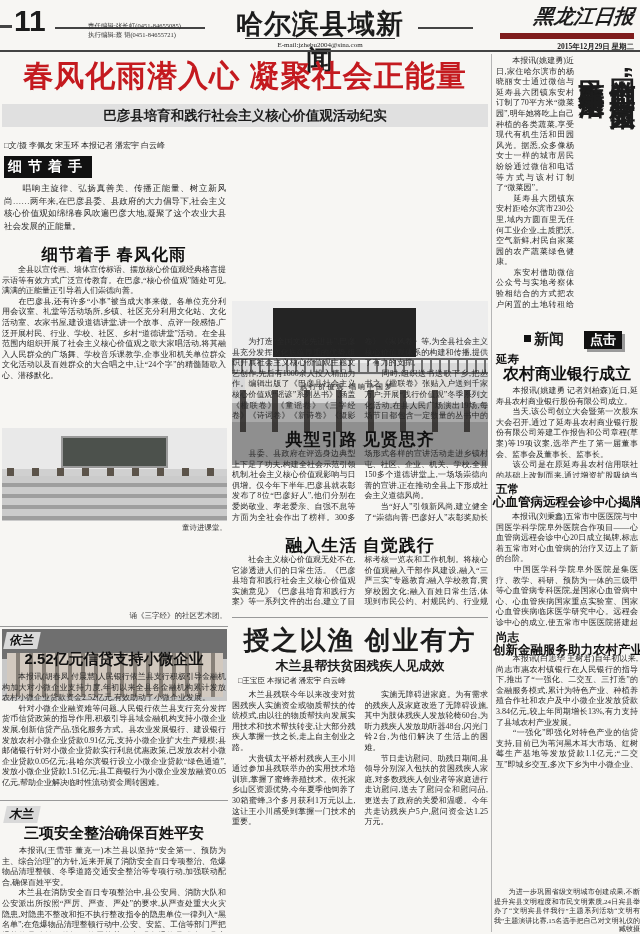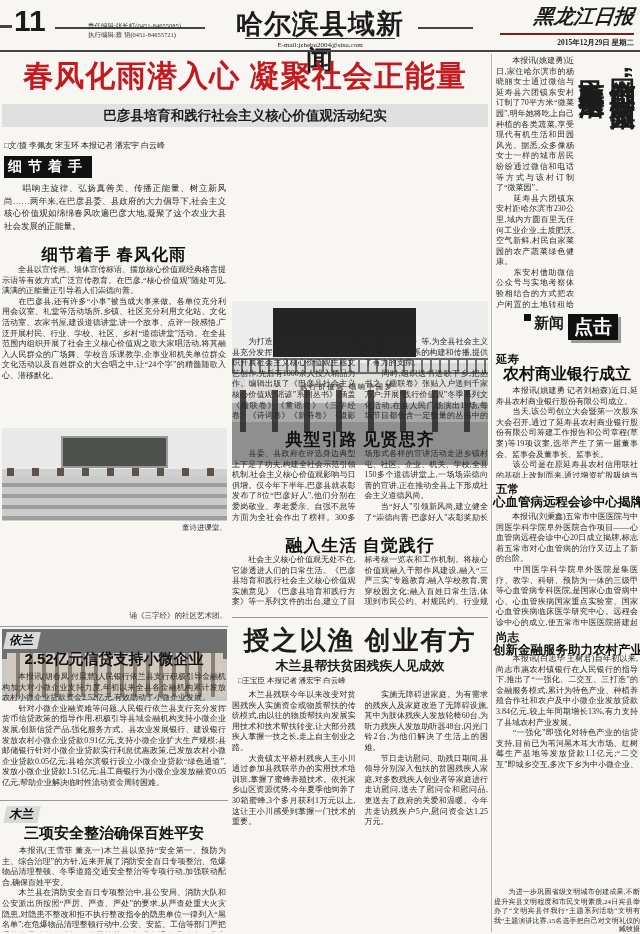--- a/index.html
+++ b/index.html
@@ -50,21 +50,21 @@
   <div class="abs sans" style="left:14px;top:4px;font-size:30px;font-weight:bold;">11</div>
   <div class="abs rule" style="left:55px;top:27px;width:150px;height:2px;"></div>
   <div class="abs" style="left:88px;top:21px;width:170px;font-size:6.5px;line-height:9px;color:#333;">
     <div>责任编辑:张长虹(0451-84655085)</div>
     <div>执行编辑:蔡 韬(0451-84655721)</div>
   </div>
   <div class="abs" style="left:225px;top:6px;width:190px;text-align:center;font-size:27px;font-weight:bold;letter-spacing:1px;">哈尔滨县域新闻</div>
   <div class="abs rule" style="left:418px;top:27px;width:55px;height:2px;"></div>
   <div class="abs" style="left:245px;top:38px;width:150px;text-align:center;font-size:7px;border-top:1px solid #333;padding-top:2px;">E-mail:jzhebu2004@sina.com</div>
   <div class="abs masthead" style="left:500px;top:3px;width:134px;text-align:right;font-size:20px;">黑龙江日报</div>
-  <div class="abs" style="left:500px;top:33px;width:134px;text-align:right;font-size:7.5px;border-top:2px solid #7f1d1d;padding-top:3px;font-weight:bold;">2015年12月29日 星期二</div>
+  <div class="abs" style="left:500px;top:33px;width:134px;text-align:right;font-size:7.5px;border-top:6px solid #7f1d1d;padding-top:3px;font-weight:bold;">2015年12月29日 星期二</div>
   <div class="abs rule" style="left:0;top:50px;width:640px;height:2px;"></div>
 
   <div class="abs" style="left:2px;top:104px;width:486px;height:23px;background:#e0e0e0;text-align:center;font-size:13.5px;font-weight:bold;line-height:23px;">巴彦县培育和践行社会主义核心价值观活动纪实</div>
   <div class="abs sans" style="left:2px;top:56px;width:486px;text-align:center;font-size:30px;font-weight:bold;color:#c41a1f;letter-spacing:1px;white-space:nowrap;">春风化雨潜入心  凝聚社会正能量</div>
   <div class="abs" style="left:4px;top:140px;width:230px;font-size:8px;">□文/摄 李佩友 宋玉环 本报记者 潘宏宇 白云峰</div>
 
   <span class="abs sans" style="left:4px;top:156px;background:#111;color:#fff;font-size:14px;font-weight:bold;padding:2px 4px;letter-spacing:6px;">细节着手</span>
   <div class="abs body-text" style="left:4px;top:182px;width:222px;font-size:8.5px;line-height:12.5px;">　　唱响主旋律、弘扬真善美、传播正能量、树立新风尚……两年来,在巴彦县委、县政府的大力倡导下,社会主义核心价值观如绵绵春风吹遍巴彦大地,凝聚了这个农业大县社会发展的正能量。</div>
 
   <div class="abs sec-head" style="left:0;top:244px;width:228px;">细节着手  春风化雨</div>
@@ -128,24 +128,24 @@
 　　节日走访慰问、助残日期间,县领导分别深入包扶的贫困残疾人家庭,对多数残疾人创业者等家庭进行走访慰问,送去了慰问金和慰问品,更送去了政府的关爱和温暖。今年共走访残疾户5户,慰问资金达1.25万元。</div>
 
   <div class="abs" style="left:491px;top:54px;width:1px;height:878px;background:#b5b5b5;"></div>
 
   <div class="abs body-text" style="left:496px;top:56px;width:78px;height:252px;">　　本报讯(姚建勇)近日,家住哈尔滨市的杨晓丽女士通过微信与延寿县六团镇东安村订制了70平方米“微菜园”,明年她将吃上自己种植的各类蔬菜,享受现代有机生活和田园风光。据悉,众多像杨女士一样的城市居民纷纷通过微信和电话等方式与该村订制了“微菜园”。
 　　延寿县六团镇东安村距哈尔滨市230公里,域内方圆百里无任何工业企业,土质肥沃,空气新鲜,村民自家菜园的农产蔬菜绿色健康。
 　　东安村借助微信公众号与实地考察体验相结合的方式把农户闲置的土地转租给消费者,由消费者出资购得1分田(70平方米)土地,由农户代为管理。“微菜园”为应季种植,五六月份栽种,七八月份收获,收获后蔬菜由农户通过快递送到消费者家中,每周快递一次,累计快递8次。</div>
   <div class="abs sans" style="left:576px;top:58px;height:254px;writing-mode:vertical-rl;font-size:26px;font-weight:bold;line-height:31px;letter-spacing:2px;white-space:pre-line;">网上订制“微菜园”
 市民乐享健康生活</div>
 
-  <div class="abs sans" style="left:524px;top:314px;display:flex;align-items:flex-start;">
+  <div class="abs sans" style="left:524px;top:330px;display:flex;align-items:center;">
     <span style="width:7px;height:7px;background:#111;margin:0 3px 2px 0;"></span>
     <span style="font-size:15px;font-weight:900;">新闻</span>
-    <span style="font-size:19px;font-weight:900;color:#fff;background:#111;padding:0 6px;margin-left:4px;box-shadow:3px 3px 0 #9a9a9a;">点击</span>
+    <span style="font-size:13px;font-weight:900;color:#fff;background:#111;padding:0 6px;margin-left:20px;box-shadow:3px 3px 0 #9a9a9a;">点击</span>
   </div>
 
   <span class="abs rtag sans" style="left:496px;top:352px;">延寿</span>
   <div class="abs news-head sans" style="left:496px;top:364px;width:142px;font-size:16px;">农村商业银行成立</div>
   <div class="abs body-text" style="left:496px;top:386px;width:142px;height:92px;">　　本报讯(姚建勇 记者刘柏森)近日,延寿县农村商业银行股份有限公司成立。
 　　当天,该公司创立大会暨第一次股东大会召开,通过了延寿县农村商业银行股份有限公司筹建工作报告和公司章程(草案)等19项议案,选举产生了第一届董事会、监事会及董事长、监事长。
 　　该公司是在原延寿县农村信用联社的基础上改制而来,通过增资扩股吸纳当地企业和社会资金,使股本金总额达到了2亿元,产权关系更加明晰,股权结构更加合理,公司治理更加完善,将为当地经济的发展提供强大的金融支持。</div>
 
   <span class="abs rtag sans" style="left:496px;top:482px;">五常</span>
   <div class="abs news-head sans" style="left:493px;top:494px;width:122px;font-size:12.5px;white-space:nowrap;">心血管病远程会诊中心揭牌</div>

